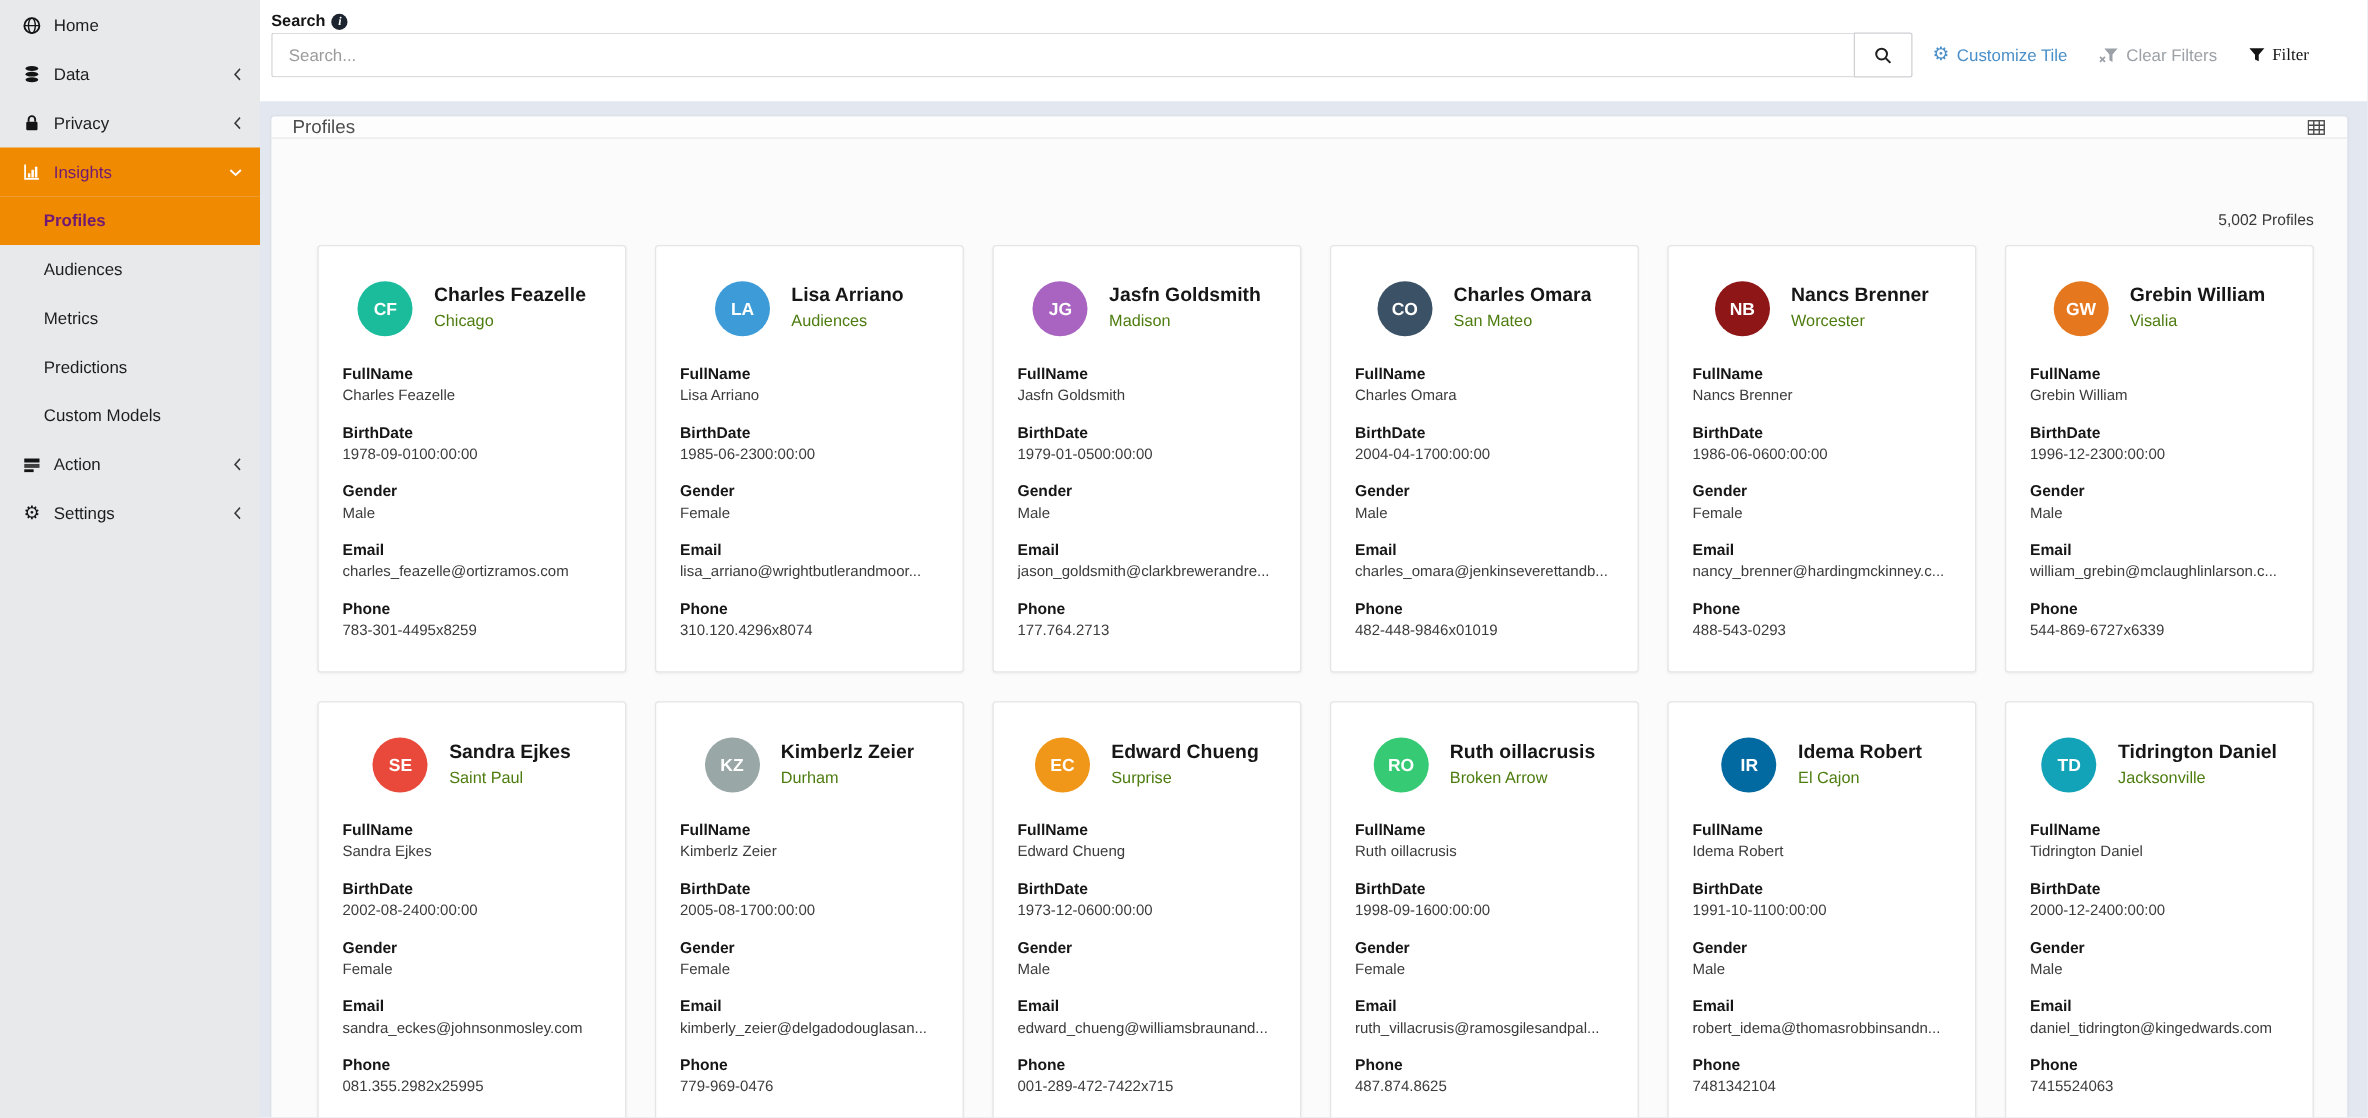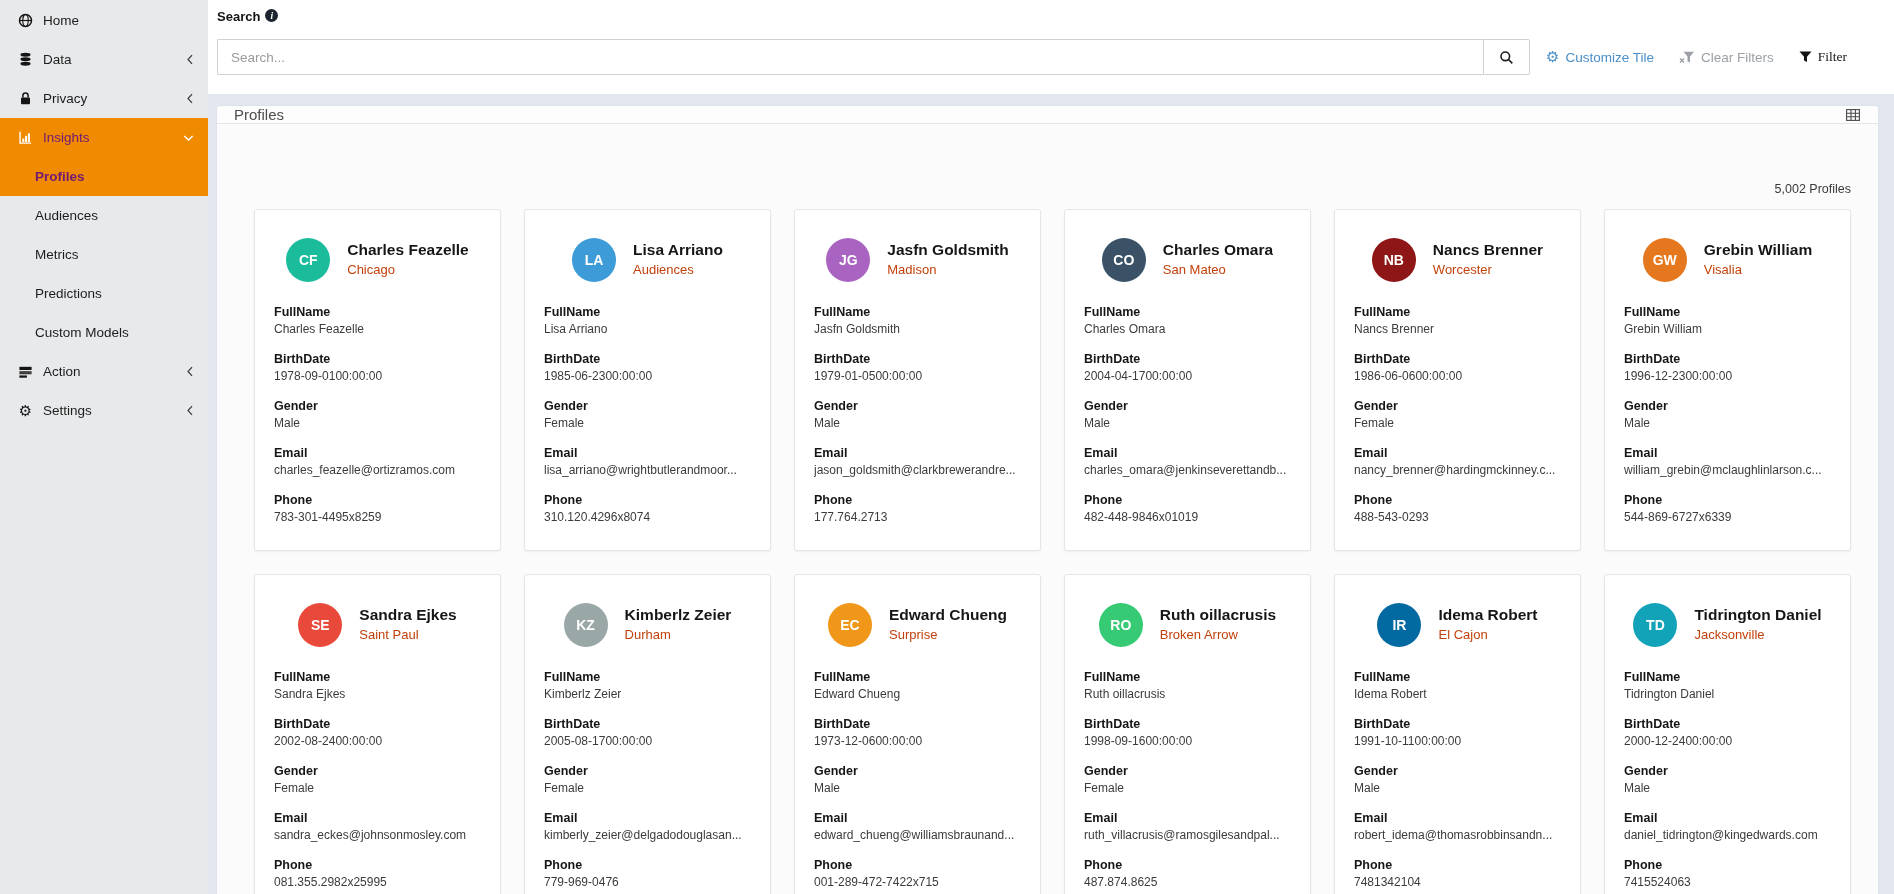--- a/index.html
+++ b/index.html
@@ -21,21 +21,21 @@
   .side-item.sub { padding-left:35px; }
   .side-item.orange { background:#f08a00; color:#701a75; }
   .side-item.orange .ic, .side-item.orange .chev { color:#fff; }
   .side-item.active-sub { font-weight:bold; }
 
   
   .main { flex:1; display:flex; flex-direction:column; height:100%; }
 
   .search-section { background:#fff; padding:9px 47px 19px 9px; }
   .search-label { font-size:13px; font-weight:bold; color:#141414; display:flex;
-    align-items:flex-start; gap:5px; margin-bottom:15px; }
+    align-items:flex-end; gap:5px; margin-bottom:2px; }
   .info-badge { width:13px; height:13px; border-radius:50%; background:#1c2430; color:#fff;
     font-size:9.5px; font-weight:bold; display:inline-flex; align-items:center;
     justify-content:center; font-family:"Liberation Serif","DejaVu Serif",serif; font-style:italic; }
   .search-row { display:flex; align-items:center; }
   .input-group { flex:1; display:flex; margin-right:16px; }
   .search-input { flex:1; height:36px; border:1px solid #cfd0d3; border-right:none;
     border-radius:2px 0 0 2px; padding:0 13px; font-size:13.5px; color:#333;
     font-family:inherit; outline:none; }
   .search-input::placeholder { color:#9b9b9b; }
   .search-btn { width:47px; height:36px; background:#fff; border:1px solid #cfd0d3;
@@ -65,21 +65,21 @@
   .cards-grid { display:grid; grid-template-columns:repeat(6,1fr); gap:23px;
     grid-auto-rows:342px; }
   .card { background:#fff; border:1px solid #e5e5e6; border-radius:3px;
     box-shadow:0 1px 2px rgba(0,0,0,0.05); padding:28px 19px 20px 19px; overflow:hidden; cursor:pointer; }
   .card-head { display:flex; align-items:flex-start;justify-content:center; }
   .avatar { width:44px; height:44px; min-width:44px; border-radius:50%; color:#fff;
     font-size:14px; font-weight:bold; display:flex; align-items:center; justify-content:center; }
   .head-text { margin-left:17px; padding-top:3px; min-width:0; }
   .p-name { font-size:15.5px; font-weight:bold; color:#161616; white-space:nowrap;
     overflow:hidden; }
-  .p-city { font-size:13px; color:#c2410c; margin-top:3px; white-space:nowrap; }
+  .p-city { font-size:13px; color:#4d7c0f; margin-top:3px; white-space:nowrap; }
   .fields { margin-top:22px; }
   .field { margin-bottom:13px; }
   .f-label { font-size:12.5px; font-weight:bold; color:#161616; line-height:17px; }
   .f-value { font-size:12px; color:#3b3b3b; line-height:17px; white-space:nowrap; overflow:hidden; }
 </style>
 </head>
 <body>
 
 <div class="app">
 

